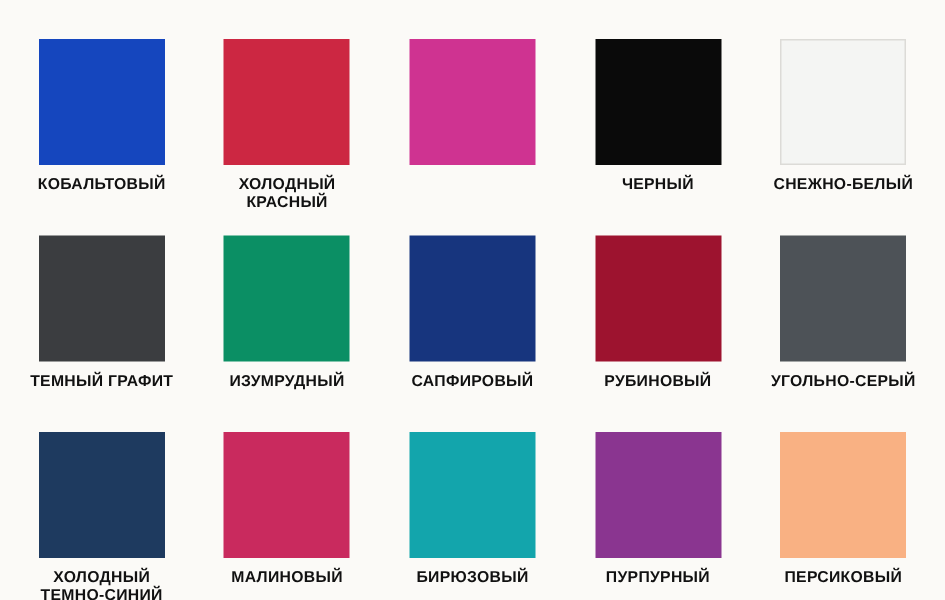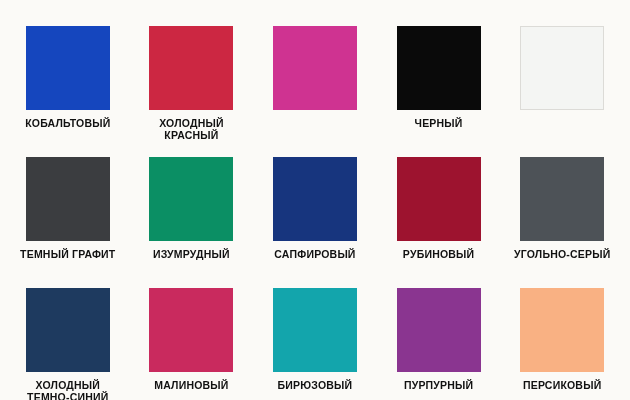--- a/index.html
+++ b/index.html
@@ -75,20 +75,21 @@
       </div>
       <div class="swatch-cell">
         <div class="swatch-chip" style="background: rgb(207, 51, 145);"></div>
       </div>
       <div class="swatch-cell">
         <div class="swatch-chip" style="background: rgb(10, 10, 10);"></div>
         <div class="swatch-label">ЧЕРНЫЙ</div>
       </div>
       <div class="swatch-cell">
         <div class="swatch-chip has-outline" style="background: rgb(244, 245, 243);"></div>
+        <div class="swatch-label">СНЕЖНО-БЕЛЫЙ</div>
       </div>
       <div class="swatch-cell">
         <div class="swatch-chip" style="background: rgb(59, 61, 64);"></div>
         <div class="swatch-label">ТЕМНЫЙ ГРАФИТ</div>
       </div>
       <div class="swatch-cell">
         <div class="swatch-chip" style="background: rgb(11, 143, 100);"></div>
         <div class="swatch-label">ИЗУМРУДНЫЙ</div>
       </div>
       <div class="swatch-cell">

